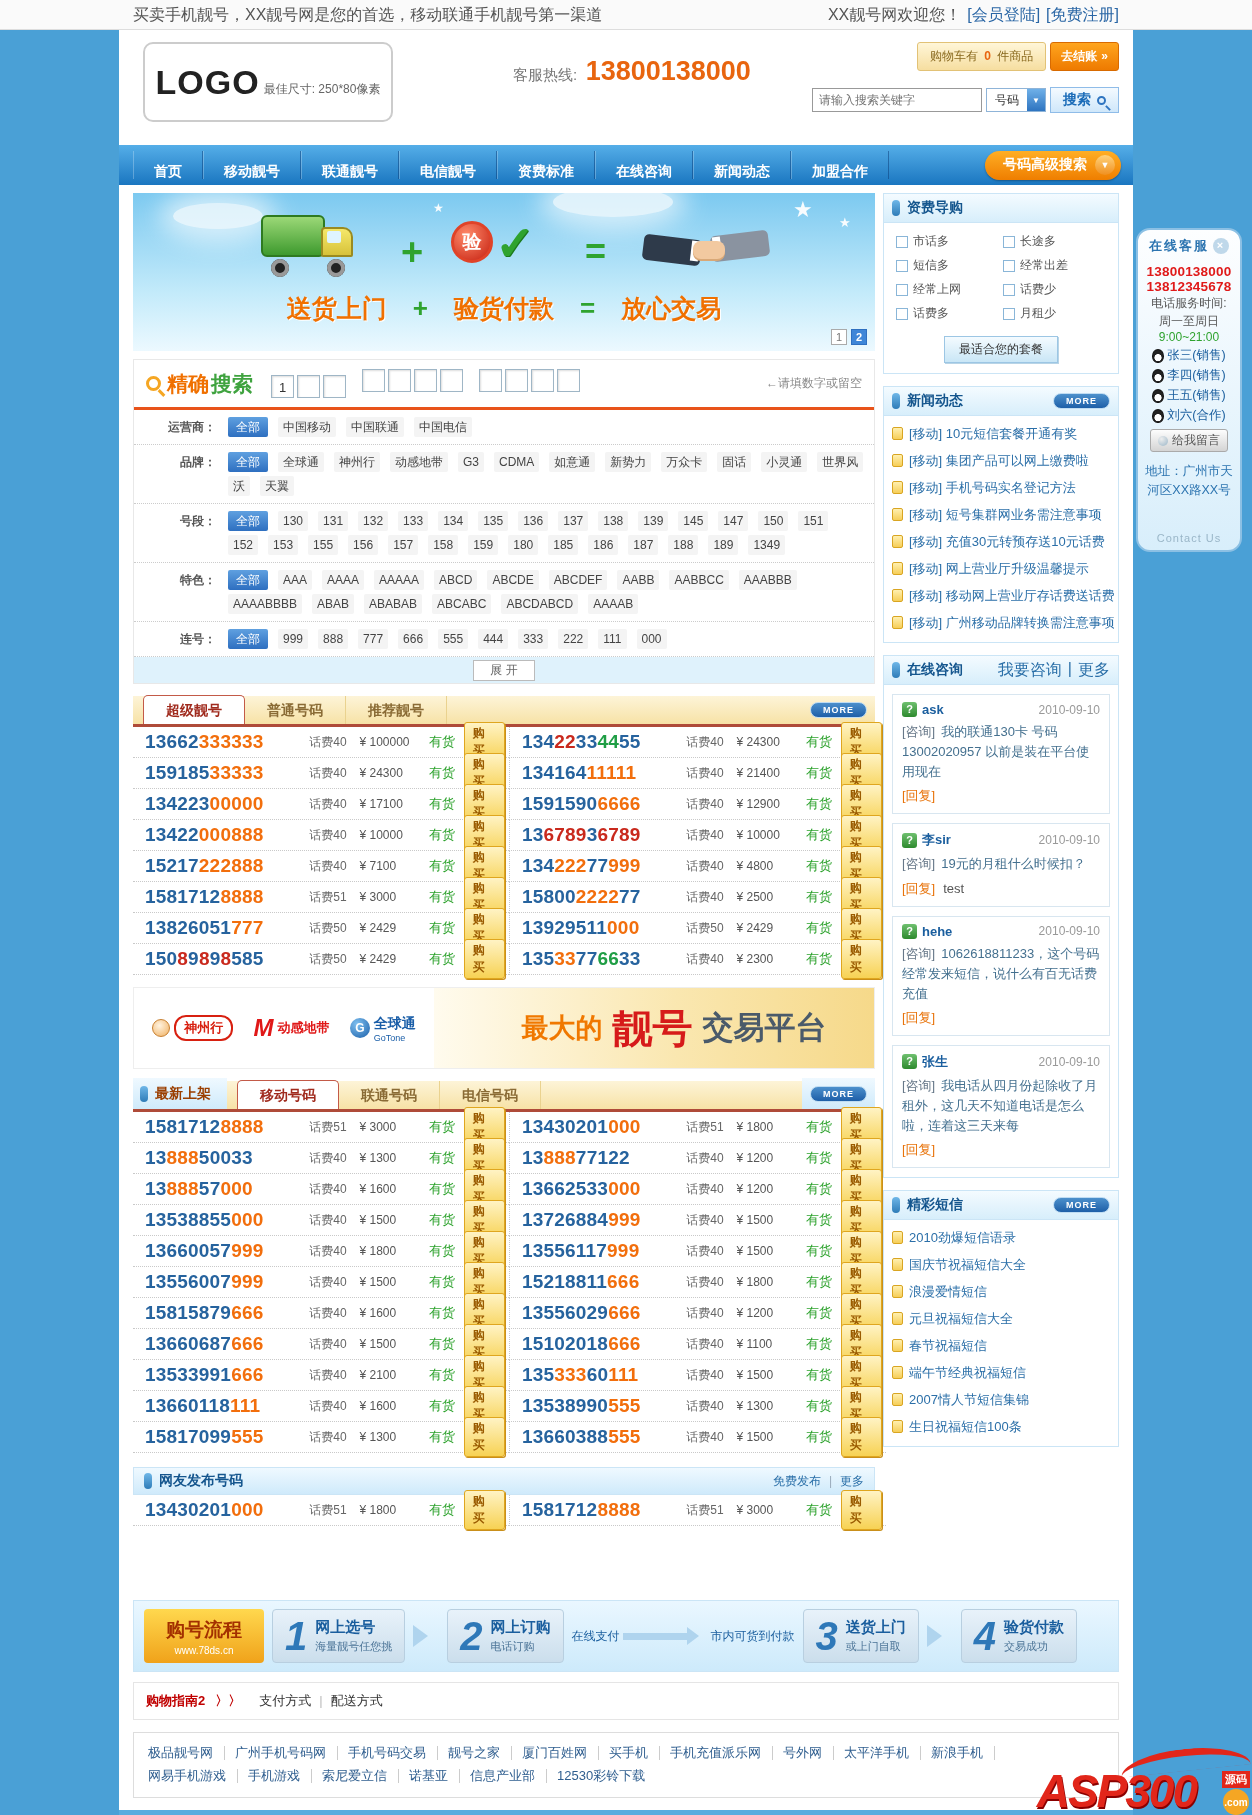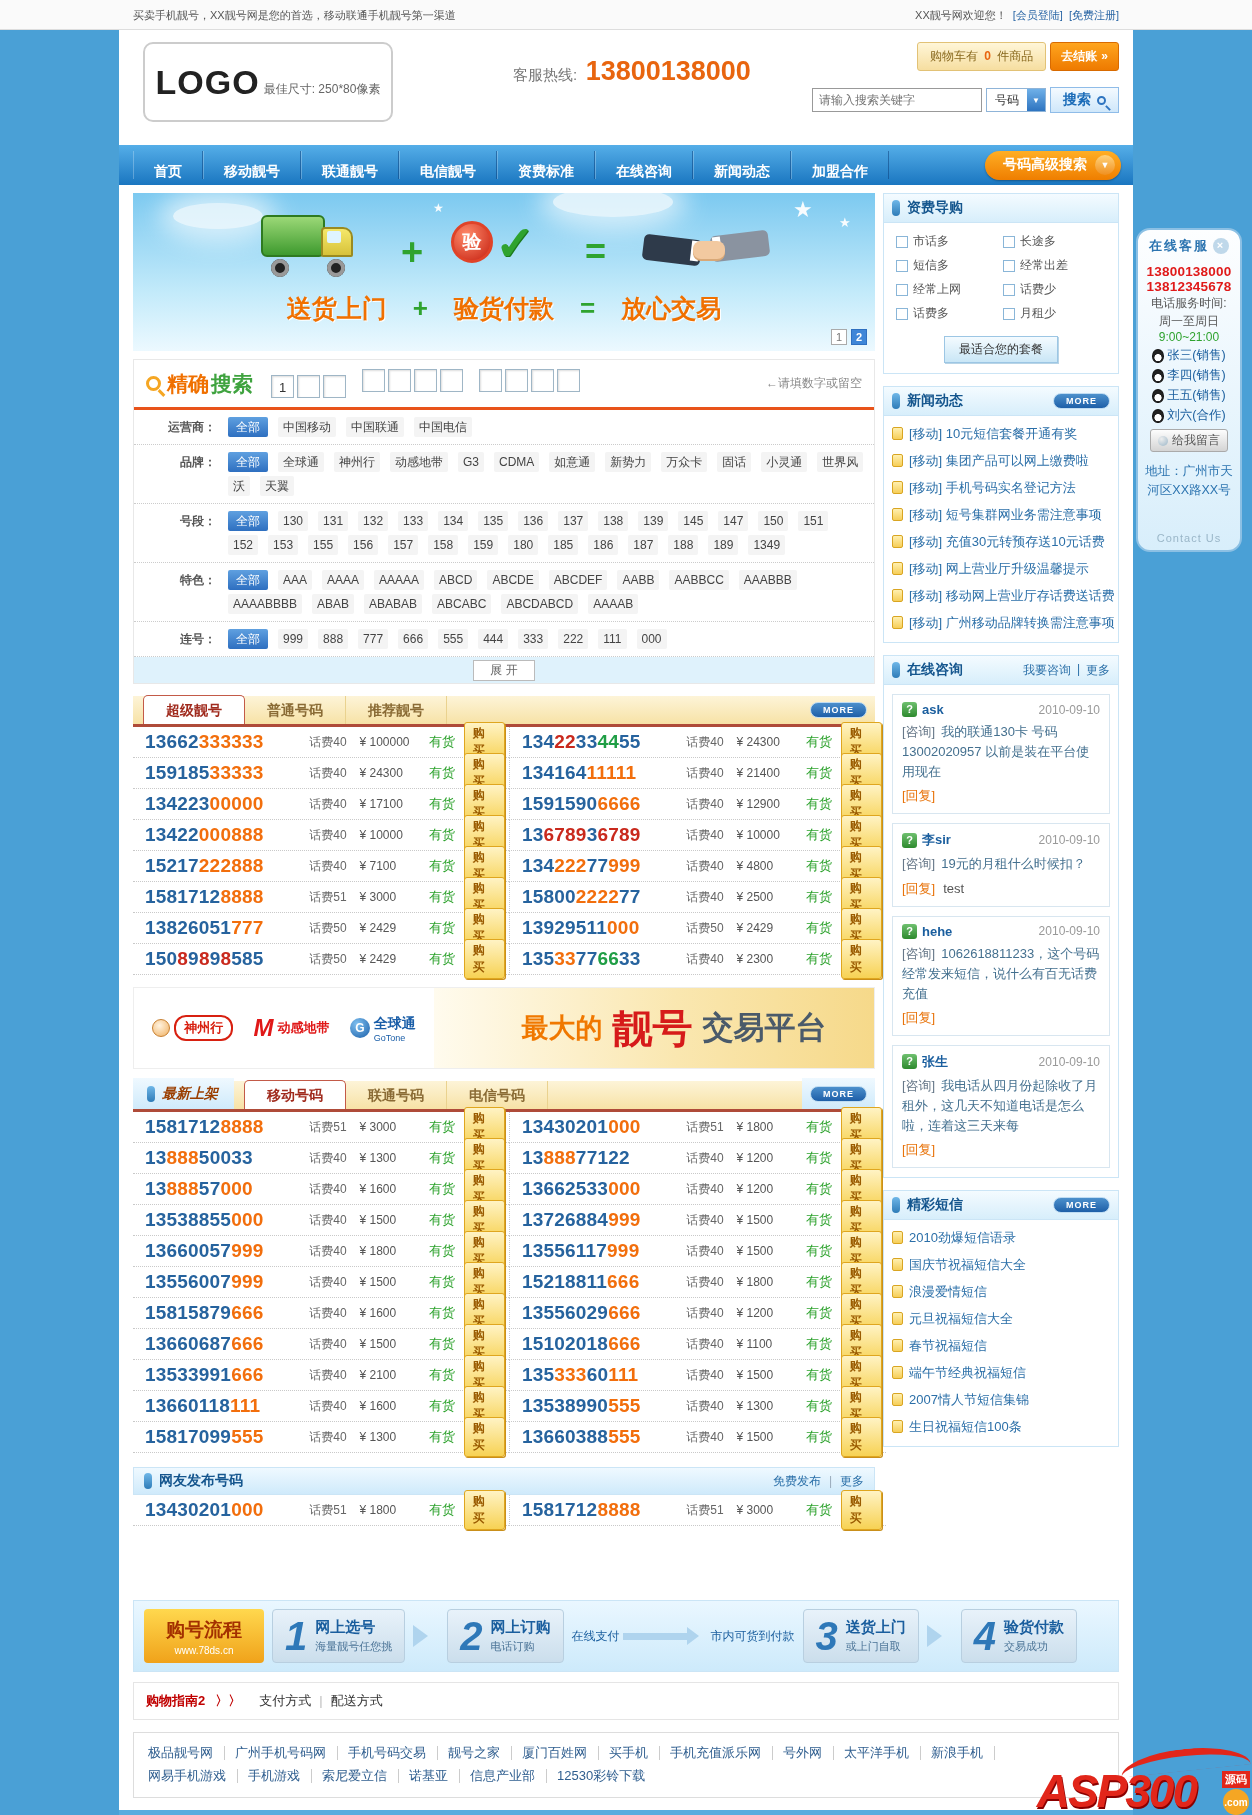--- a/index.html
+++ b/index.html
@@ -3,21 +3,21 @@
 <meta charset="utf-8">
 <style>
 * { box-sizing:border-box; margin:0; padding:0; }
 body { position:relative; width:1252px; height:1815px; margin:0 auto; background:#4AA0D6;
   font-family:"Liberation Sans", sans-serif; overflow:hidden; }
 ul { list-style:none; }
 input { font-family:"Liberation Sans", sans-serif; }
 
 
 .topbar { background:#FAFAFA; border-bottom:1px solid #DDD; height:30px; }
-.topbar-inner { width:1014px; margin:0 auto; display:flex; align-items:center; height:30px; font-size:11px; color:#555; padding:0 14px; }
+.topbar-inner { width:1014px; margin:0 auto; display:flex; align-items:center; height:30px; font-size:16px; color:#555; padding:0 14px; }
 .top-right { margin-left:auto; display:flex; gap:6px; align-items:center; }
 .top-link { color:#2A66A5; cursor:pointer; }
 
 
 .page { width:1014px; margin:0 auto; background:#fff; min-height:1785px; position:relative; }
 
 
 .header { display:flex; align-items:flex-start; padding:12px 14px 6px; height:115px; }
 .logo-box { width:250px; height:80px; border:2px solid #CCC; border-radius:10px; display:flex; align-items:center; justify-content:center; gap:4px; margin-left:10px; }
 .logo-text { font-size:34px; font-weight:bold; color:#222; letter-spacing:1px; }
@@ -125,39 +125,39 @@
 .gt-g { width:20px; height:20px; border-radius:50%; background:radial-gradient(circle at 35% 30%,#7FC0F0,#1A5EA8); color:#fff; font-size:12px; font-weight:bold; display:flex; align-items:center; justify-content:center; }
 .gt-cn { color:#1A5EA8; font-size:14px; font-weight:bold; }
 .gt-en { color:#1A5EA8; font-size:9px; display:block; }
 .ad-right { flex:1; background:linear-gradient(90deg,#FFFBEE,#FAE7B0 55%,#F6D98A); display:flex; align-items:center; justify-content:center; gap:10px; }
 .ad-s1 { color:#F07800; font-size:27px; font-weight:bold;margin-left:40px; }
 .ad-s2 { color:#D61A1A; font-size:40px; font-weight:bold; }
 .ad-s3 { color:#4A5A6A; font-size:31px; font-weight:bold; }
 
 
 .sec-head { display:flex; align-items:flex-end; height:31px; border-bottom:3px solid #AF4B39; background:linear-gradient(#FDF4D8,#F7E2A6); margin-top:12px; }
-.title-seg { display:flex; align-items:center; background:linear-gradient(#EFF9FF,#CFEAFB); height:31px; padding:0 16px 0 14px;font-style:italic; }
+.title-seg { display:flex; align-items:center; background:linear-gradient(#EFF9FF,#CFEAFB); height:31px; padding:0 16px 0 7px; }
 .cap { width:8px; height:16px; border-radius:4px; background:linear-gradient(#6FB7E8,#2E7CB8); margin-right:7px; flex:none; }
 .sec-title { color:#9A3E00; font-weight:bold; font-size:14px; white-space:nowrap; }
 .tabzone { flex:1; display:flex; align-items:flex-end; height:31px; }
 .more-seg { display:flex; align-items:center; background:linear-gradient(#EFF9FF,#CFEAFB); height:31px; padding:0 8px; }
 .more2 { background:linear-gradient(#4C90CC,#1E5FA8); border:1px solid #BFDCF2; border-radius:9px; color:#fff; font-size:9px; font-weight:bold; letter-spacing:1px; padding:2px 12px; cursor:pointer; }
 
 
 .user-head { display:flex; align-items:center; height:28px; background:linear-gradient(#EFF9FF,#CFEAFB); border:1px solid #CBE5F6; margin-top:14px; padding:0 10px; }
 .user-title { color:#15568E; font-weight:bold; font-size:14px; }
 .user-links { margin-left:auto; font-size:12px; color:#2A6FA8; display:flex; gap:8px; align-items:center; }
 .user-links .lnk { cursor:pointer; }
 .user-links .sep { color:#9AB; }
 
 
 .panel { border:1px solid #CBE5F6; margin-bottom:12px; background:#fff; }
 .p-head { height:29px; display:flex; align-items:center; background:linear-gradient(#F4FBFF,#D7EEFB); border-bottom:1px solid #CBE5F6; padding:0 8px; }
 .p-title { color:#15568E; font-weight:bold; font-size:14px; margin-right:auto; }
-.p-links { font-size:12px; color:#2A6FA8; display:flex; gap:6px; align-items:flex-start; }
+.p-links { font-size:16px; color:#2A6FA8; display:flex; gap:6px; align-items:flex-start; }
 .opt-grid { display:grid; grid-template-columns:1fr 1fr; gap:7px 4px; padding:10px 12px 6px; }
 .opt { display:flex; align-items:center; gap:5px; font-size:12px; color:#555; cursor:pointer; }
 .cb { width:12px; height:12px; border:1px solid #8AB6D8; background:#fff; flex:none; }
 .fit-btn { display:block; margin:8px auto 10px; background:linear-gradient(#F4FBFF,#C9E6F6); border:1px solid #9CC6E4; color:#333; font-size:12px; padding:4px 14px; cursor:pointer; box-shadow:1px 1px 0 #B8D4E6; }
 .news-list { padding:4px 4px 6px; }
 .news-list li { display:flex; align-items:center; gap:6px; padding:4.5px 4px; font-size:13px; color:#2B6FA8; cursor:pointer; white-space:nowrap; overflow:hidden; }
 .doc { width:11px; height:13px; background:linear-gradient(#FFF0B0,#F6CE58); border:1px solid #D9A521; border-radius:2px; flex:none; }
 
 
 .c-item { border:1px solid #D8E6F0; margin:9px 8px; padding:7px 9px 8px; }

